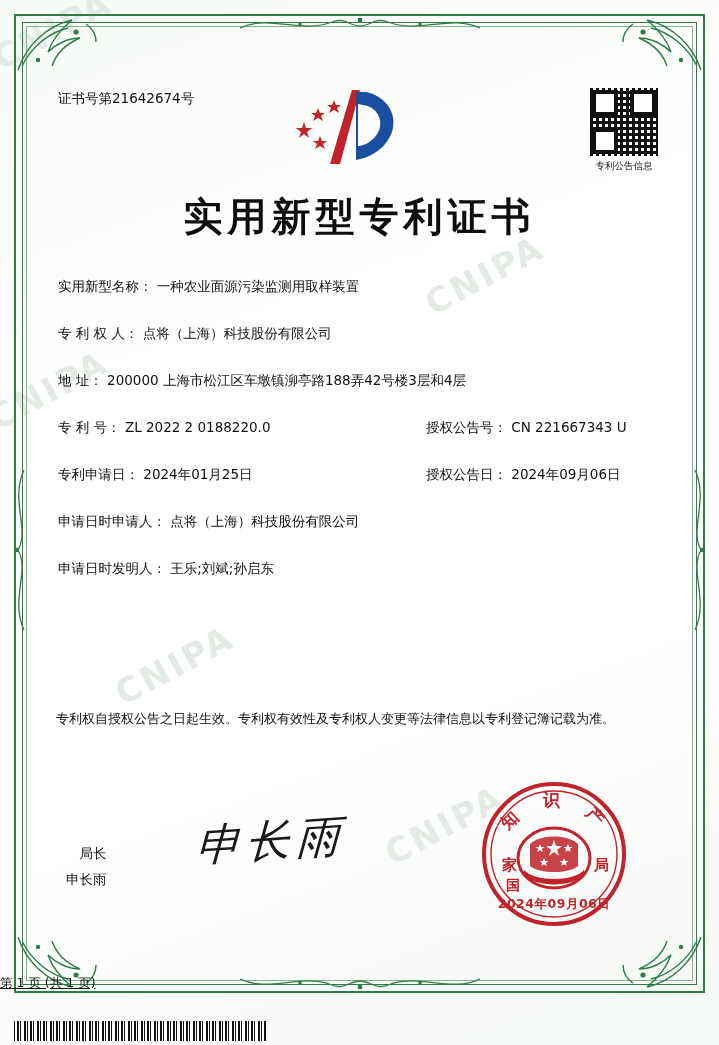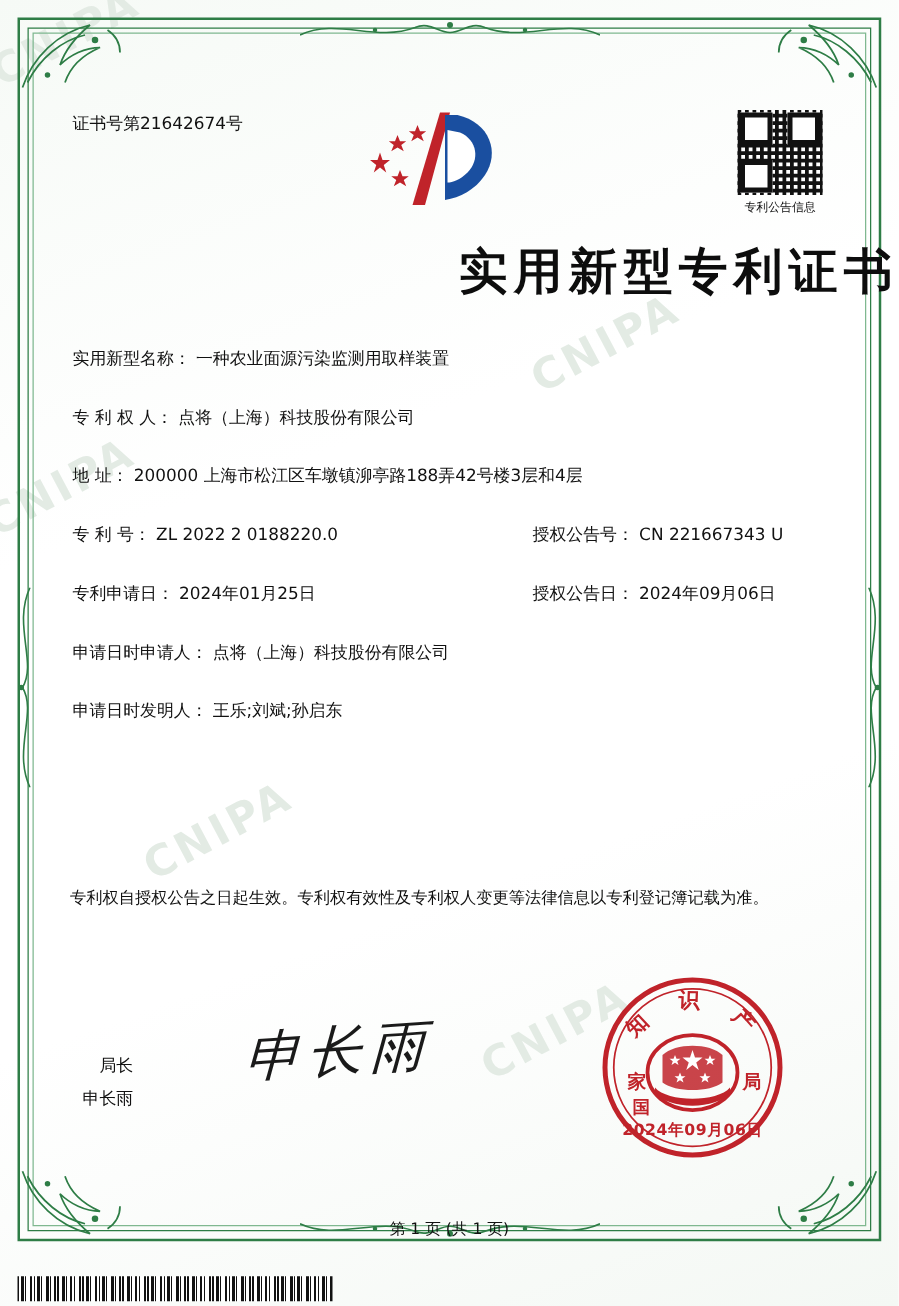--- a/index.html
+++ b/index.html
@@ -142,21 +142,21 @@
   .qr-label {
     margin-top: 4px;
     font-size: 9.5px;
     color: #111;
     white-space: nowrap;
   }
 
   .title {
     position: absolute;
     left: 0; right: 0; top: 190px;
-    text-align: right;
+    text-align: center;
     font-size: 39px;
     font-weight: bold;
     letter-spacing: 5px;
     color: #0d0d0d;
     font-family: "DejaVu Sans", "Liberation Sans", sans-serif;
   }
 
   
   .fields {
     position: absolute;
@@ -230,23 +230,23 @@
     font-size: 12.5px;
     color: #c0232a;
     font-weight: bold;
     letter-spacing: 0.5px;
   }
 
   
   .page-no {
     position: absolute;
     left: 0; right: 0; top: 975px;
-    text-align: center;
     font-size: 12.5px;
     color: #111;
+    text-decoration: underline;
   }
   .barcode {
     position: absolute;
     left: 14px; bottom: 4px;
     width: 252px; height: 20px;
     background-image: repeating-linear-gradient(
       90deg,
       #111 0 1px, #fff 1px 3px,
       #111 3px 5px, #fff 5px 6px,
       #111 6px 7px, #fff 7px 10px,

